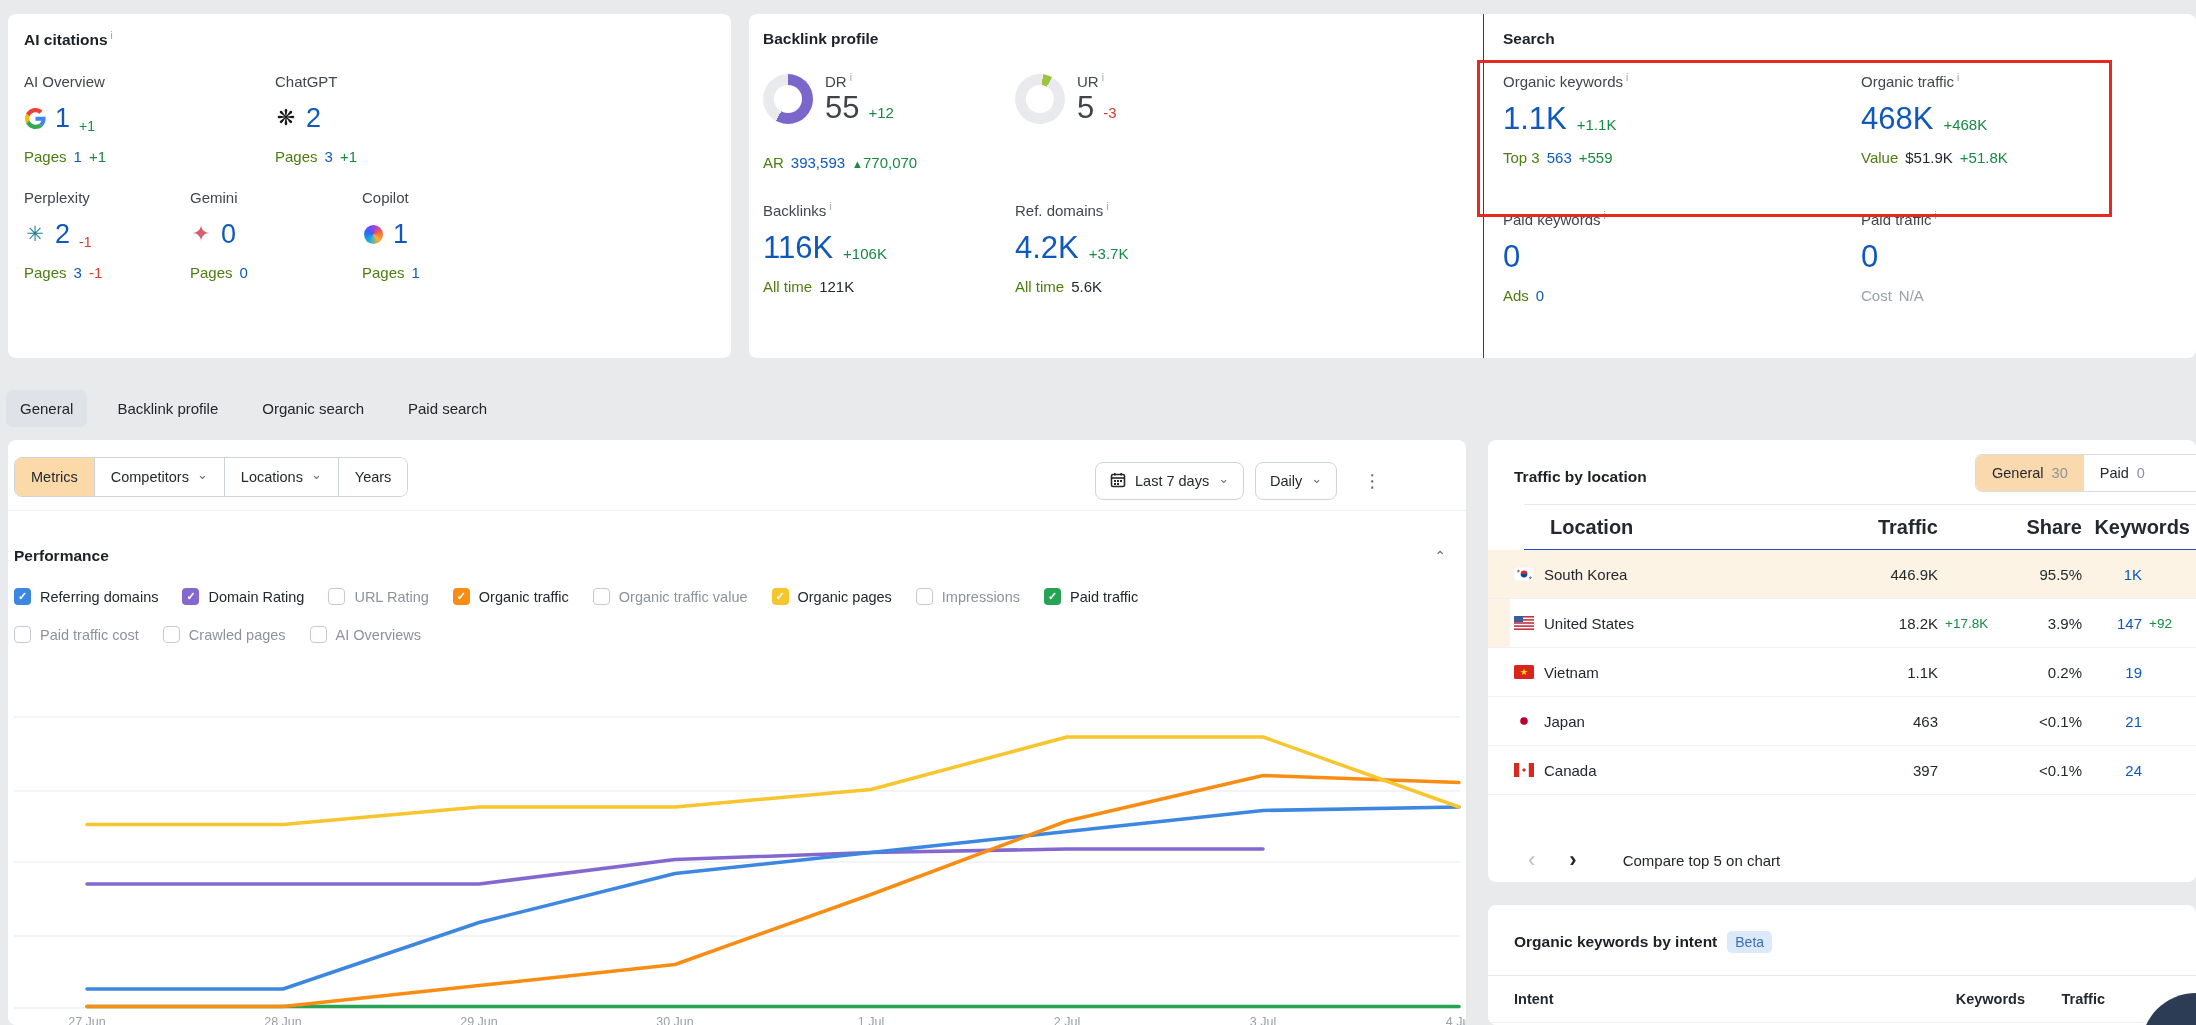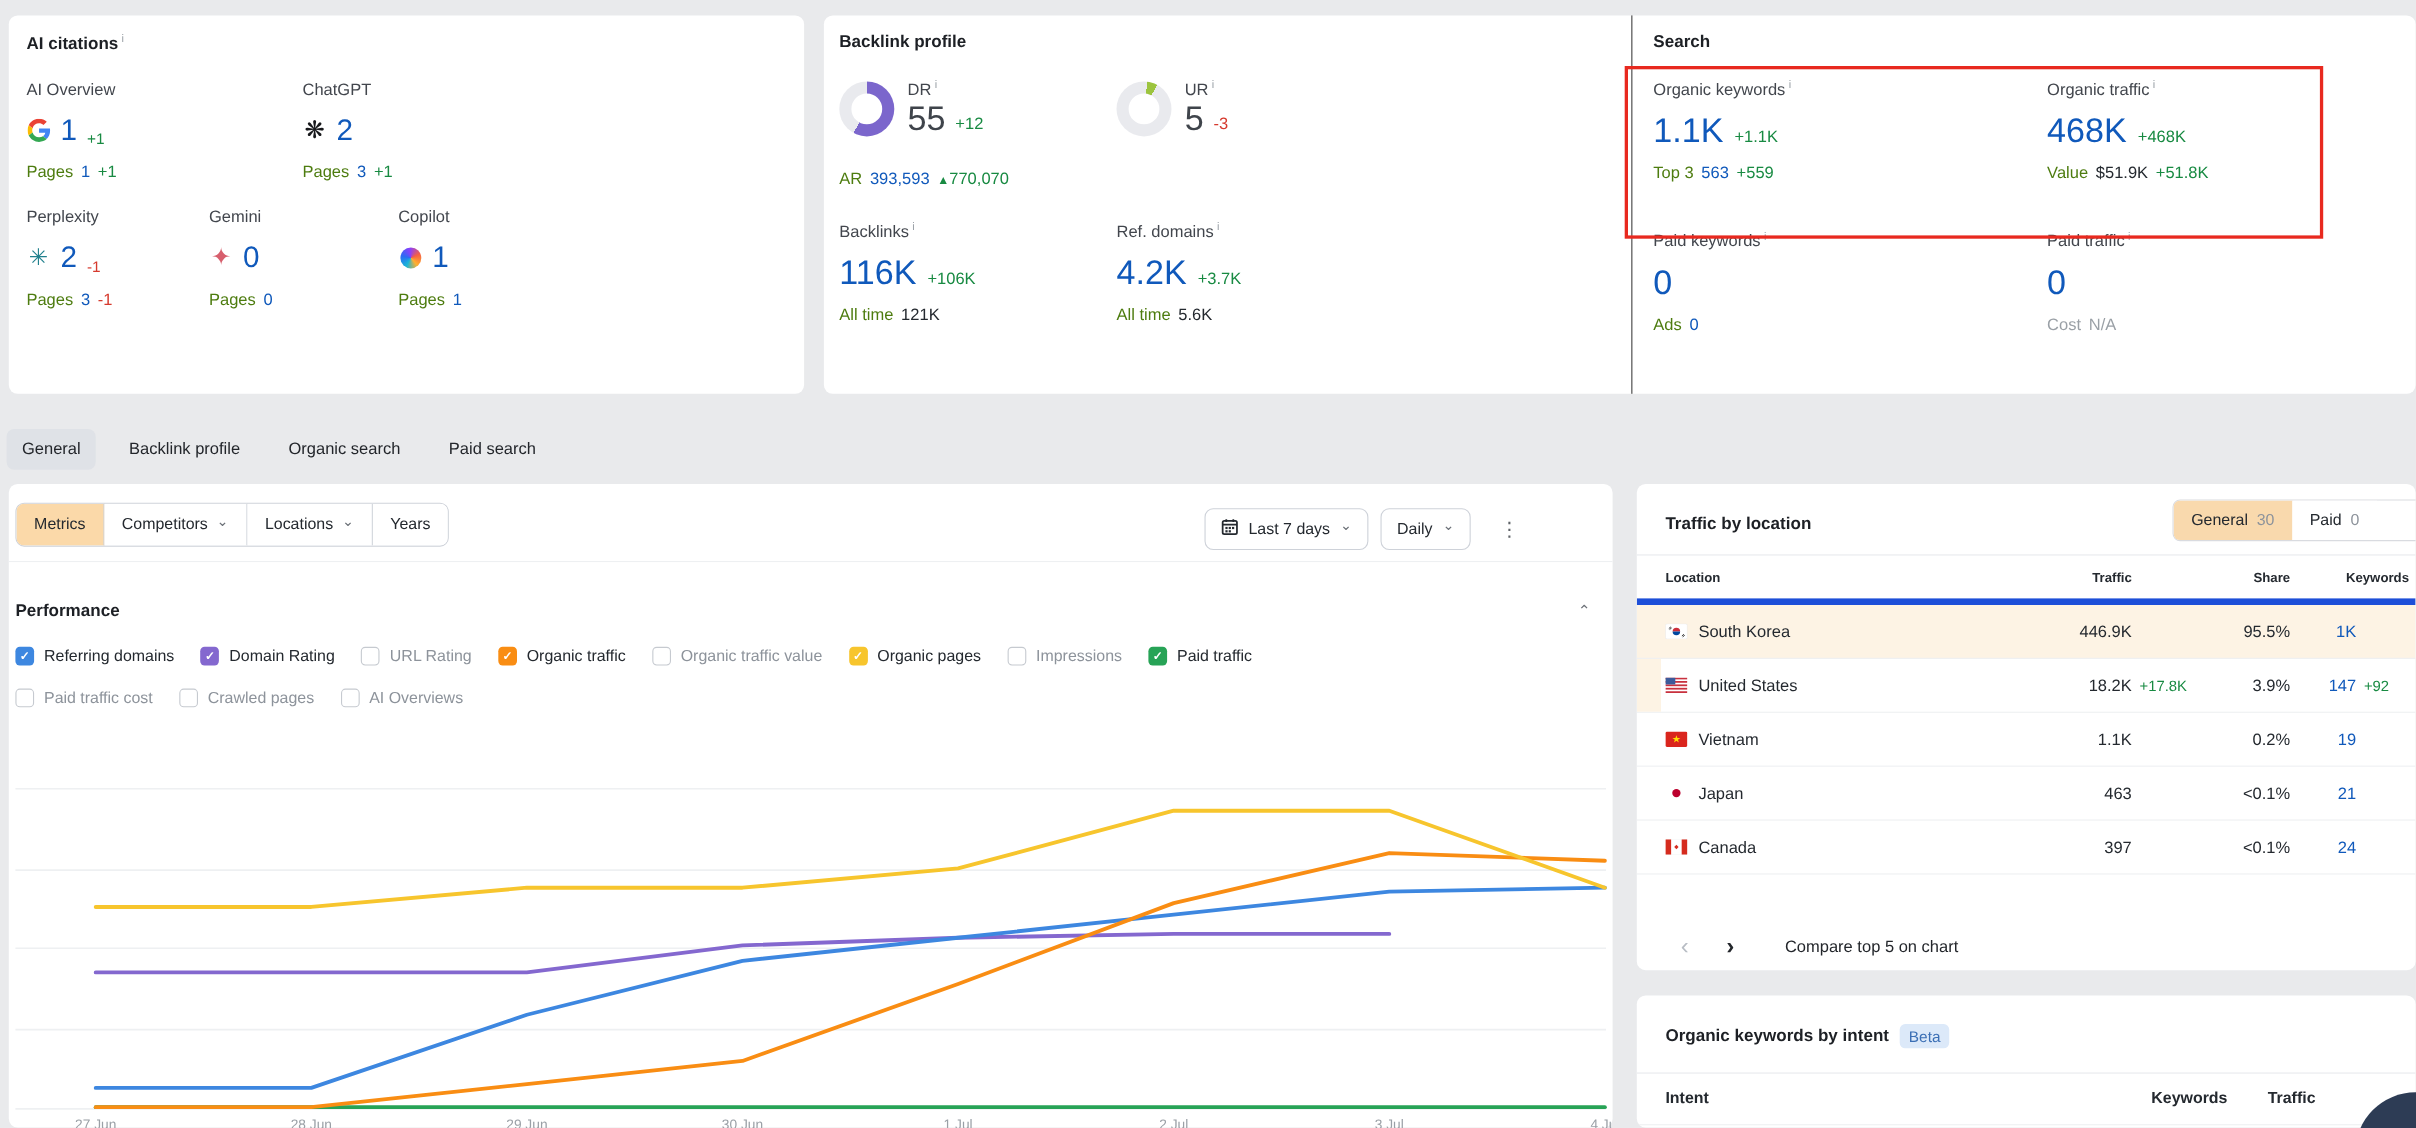--- a/index.html
+++ b/index.html
@@ -97,21 +97,21 @@
   
   #card-traffic { left:1488px; top:440px; width:708px; height:442px; overflow:hidden; }
   #tl-title { position:absolute; left:26px; top:28px; }
   #tl-toggle { position:absolute; left:487px; top:14px; display:flex; height:38px;
     border:1px solid #d9dbe0; border-radius:7px; overflow:hidden; width:260px; }
   .seg { display:flex; align-items:center; gap:8px; padding:0 16px; font-size:14.5px; cursor:pointer; background:#fff; }
   .seg.active { background:#f9d9ad; }
   .seg .cnt { color:#8d939b; }
   #tl-table { position:absolute; left:0; right:0; top:64px; }
   .t-hrow, .t-row { display:flex; align-items:center; padding:0 6px 0 26px; }
-  .t-hrow { height:46px; border-top:1px solid #e8eaed; border-bottom:6px solid #1d4ed8; font-weight:bold; font-size:12px; }
+  .t-hrow { height:46px; border-top:1px solid #e8eaed; border-bottom:1px solid #1d4ed8; font-weight:bold; font-size:20px;margin-left:36px; }
   .t-row { height:49px; border-bottom:1px solid #eef0f2; font-size:15px; position:relative; }
   .t-row.hl { background:#fdf3e4; }
   .t-row.gutter::before { content:""; position:absolute; left:0; top:0; width:22px; height:100%; background:#fdf3e4; }
   .c-loc { flex:1; display:flex; align-items:center; gap:10px; }
   .c-tval { width:150px; text-align:right; }
   .c-tdelta { width:64px; text-align:left; padding-left:7px; font-size:13.5px; }
   .c-share { width:80px; text-align:right; }
   .c-kval { width:60px; text-align:right; }
   .c-kdelta { width:48px; text-align:left; padding-left:7px; font-size:13.5px; }
   .t-hrow .c-kspan { width:108px; text-align:right; }

